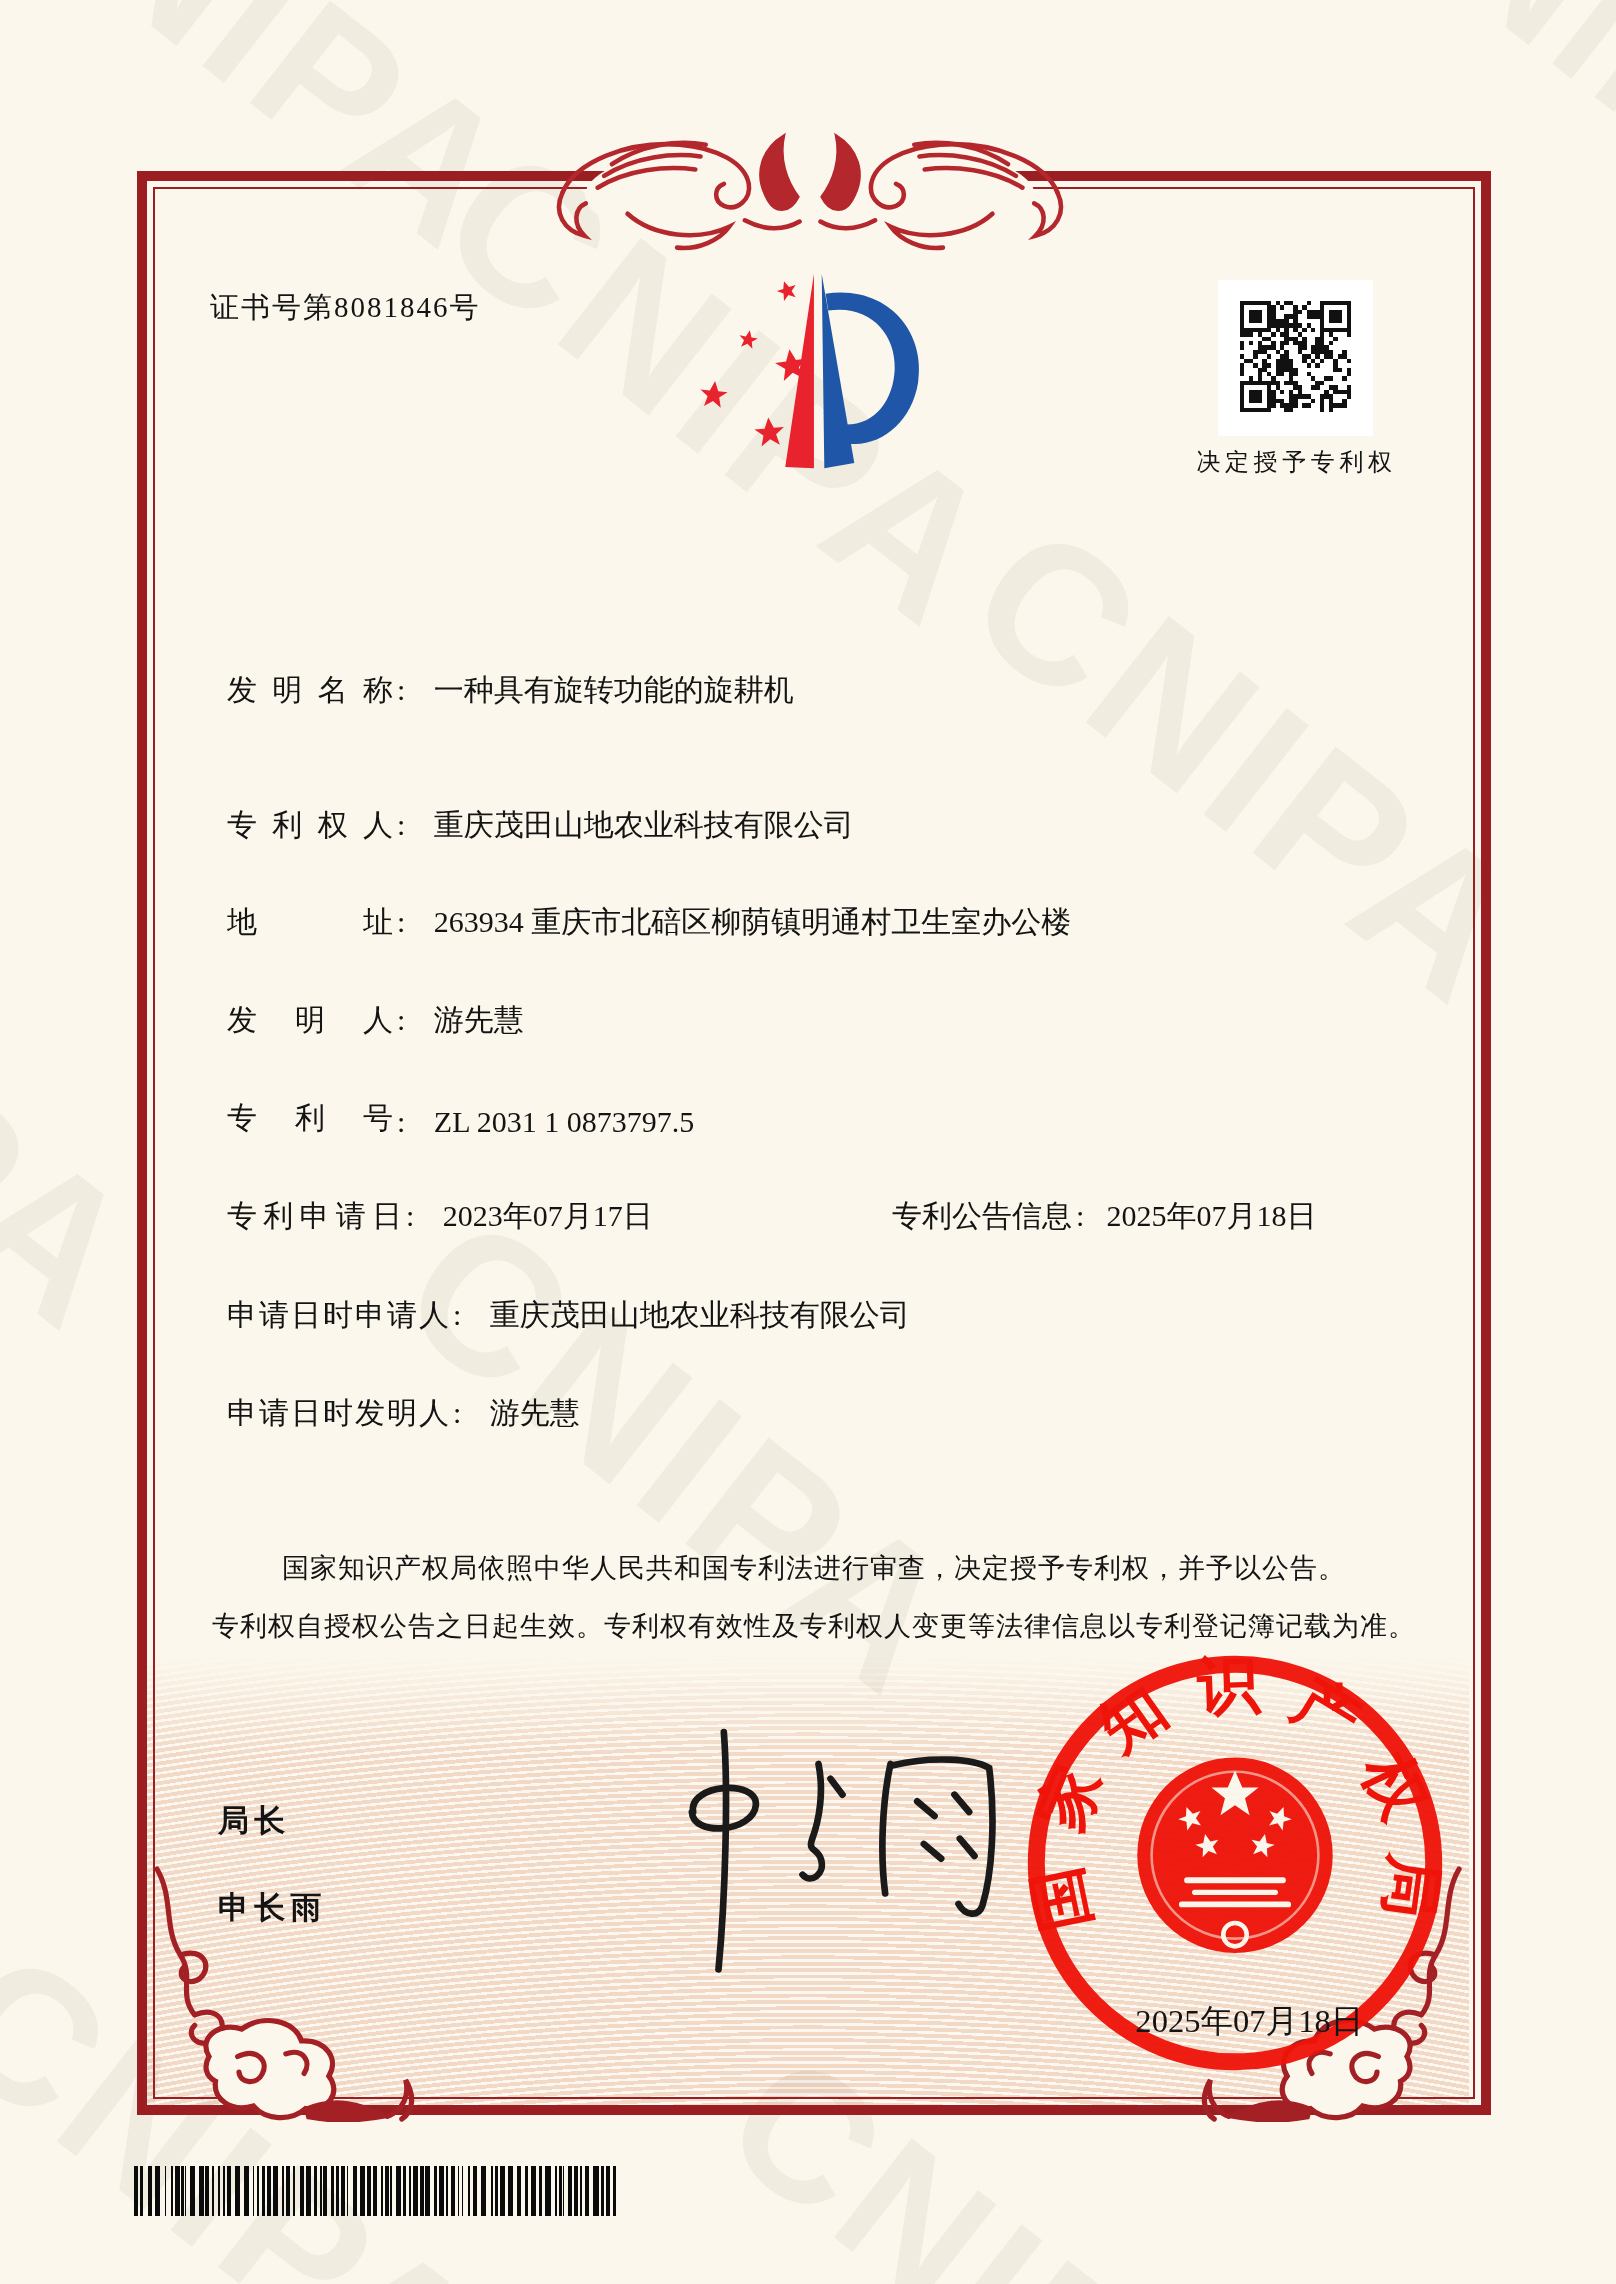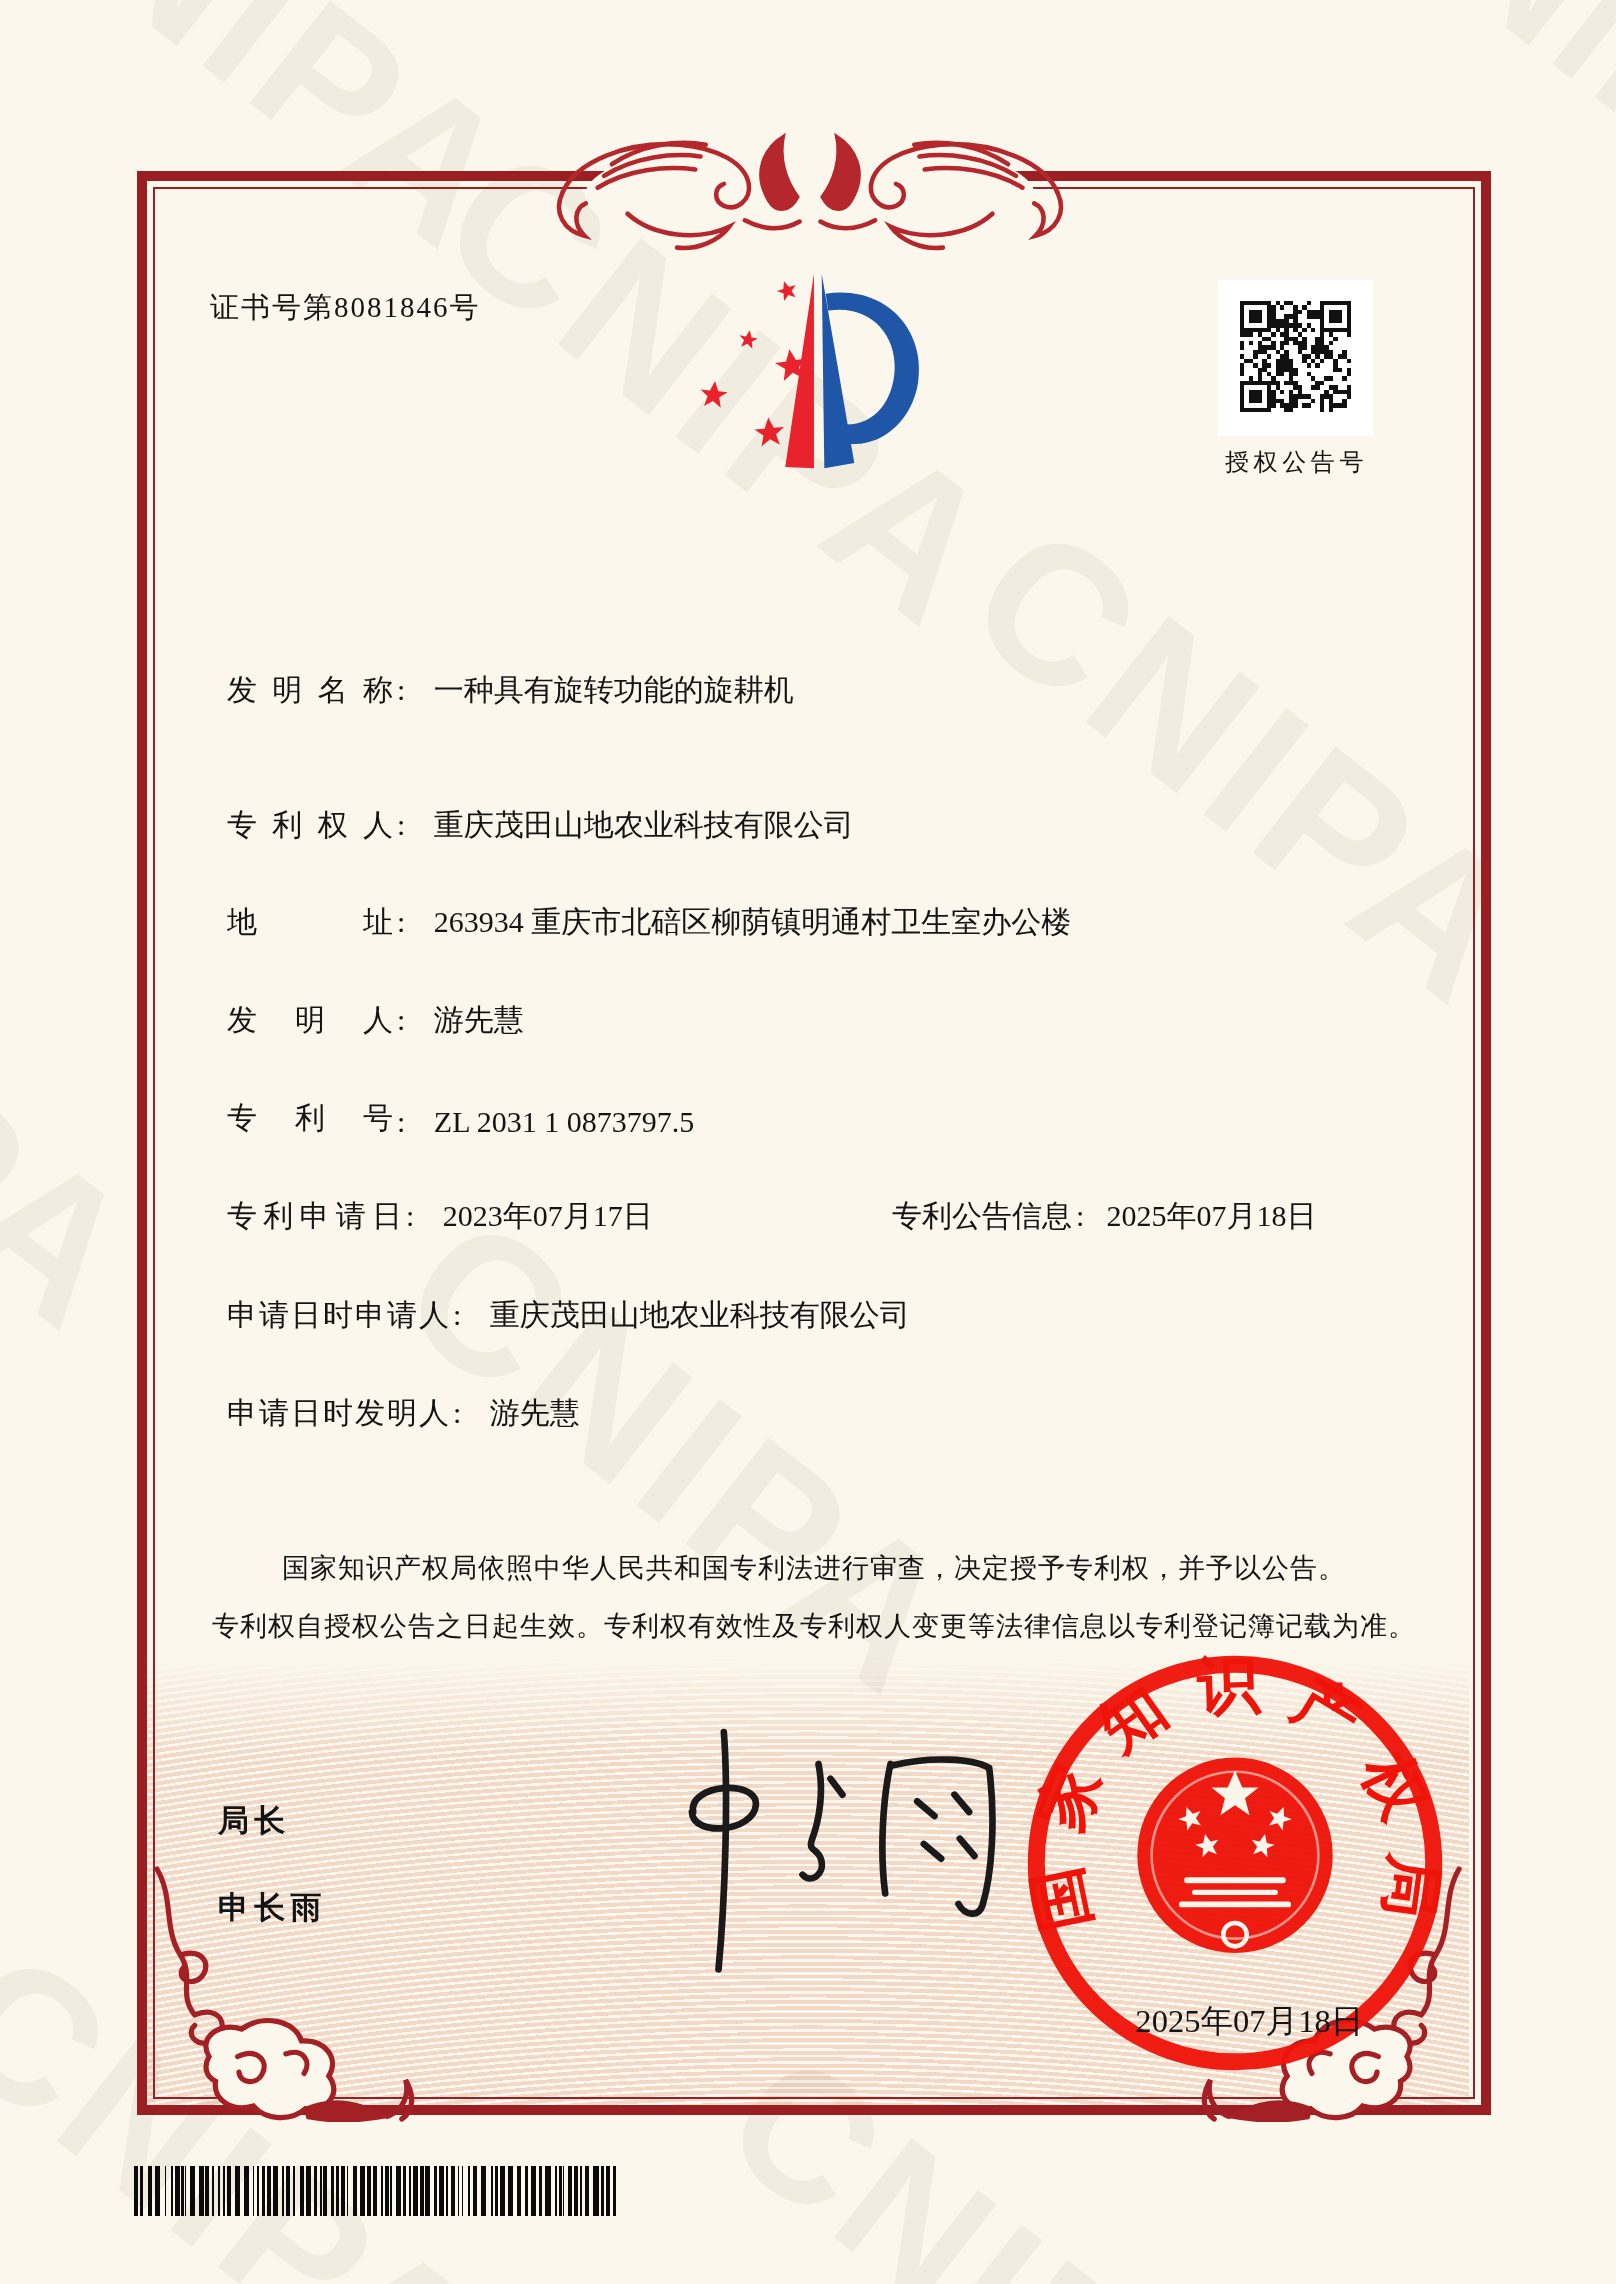--- a/index.html
+++ b/index.html
@@ -450,21 +450,21 @@
         <rect x="3" y="24" width="1" height="1" fill="#111"></rect>
         <rect x="4" y="24" width="1" height="1" fill="#111"></rect>
         <rect x="5" y="24" width="1" height="1" fill="#111"></rect>
         <rect x="6" y="24" width="1" height="1" fill="#111"></rect>
         <rect x="10" y="24" width="1" height="1" fill="#111"></rect>
         <rect x="11" y="24" width="1" height="1" fill="#111"></rect>
         <rect x="18" y="24" width="1" height="1" fill="#111"></rect>
         <rect x="20" y="24" width="1" height="1" fill="#111"></rect>
       </svg>
   </div>
-  <div class="qrcap">授权公告号</div>
+  <div class="qrcap">决定授予专利权</div>
 
 
   <div class="row" style="top:670px">
     <span class="jlabel w255">
         <span>发</span>
         <span>明</span>
         <span>名</span>
         <span>称</span>
       </span><span class="colon">:</span><span class="val">一种具有旋转功能的旋耕机</span>
   </div>

